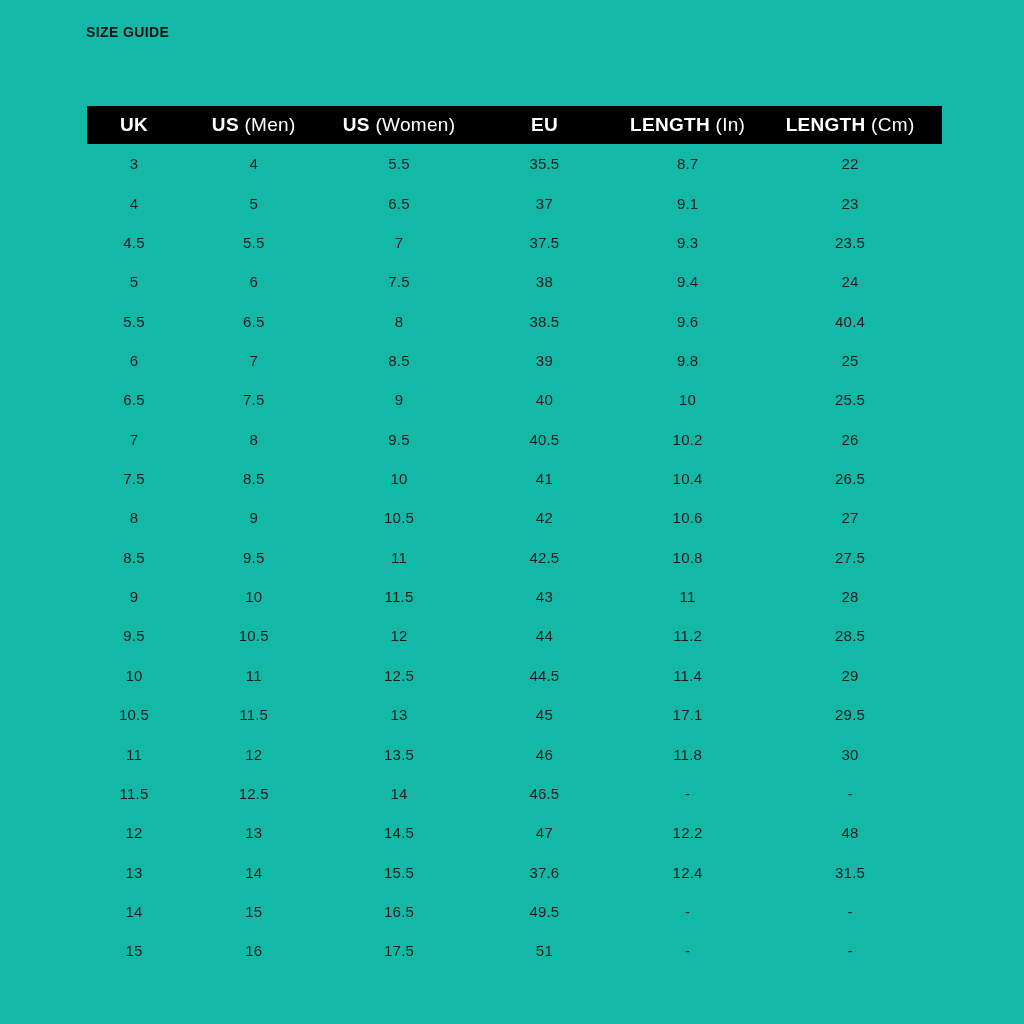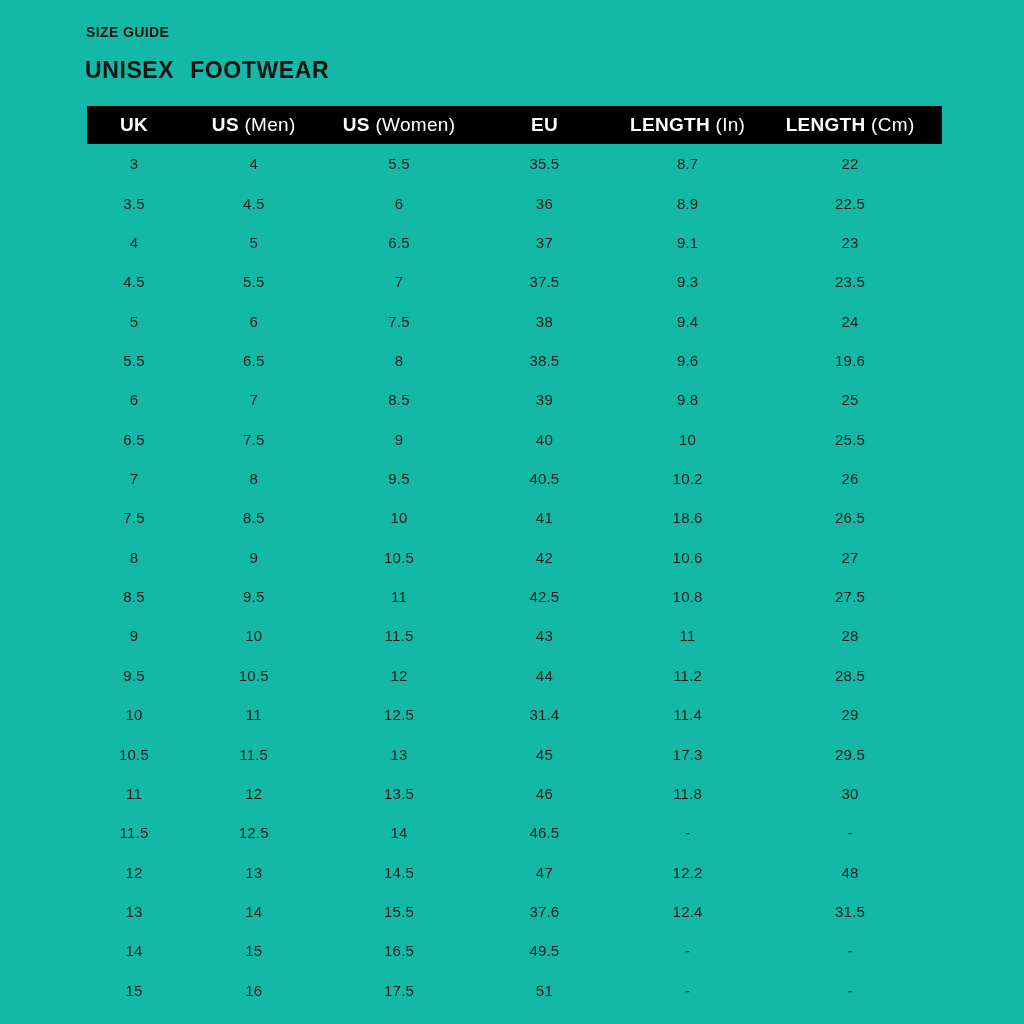--- a/index.html
+++ b/index.html
@@ -70,21 +70,20 @@
     letter-spacing: 0.2px;
   }
 </style>
 </head>
 <body>
 
 <div class="page">
 
   <div class="eyebrow">SIZE GUIDE</div>
 
-  <div class="title">UNISEX FOOTWEAR</div>
 
   <table class="size-table">
     <colgroup>
       <col style="width:11%">
       <col style="width:17%">
       <col style="width:17%">
       <col style="width:17%">
       <col style="width:16.5%">
       <col style="width:21.5%">
     </colgroup>
@@ -113,28 +112,20 @@
     <tbody>
         <tr>
           <td>3</td>
           <td>4</td>
           <td>5.5</td>
           <td>35.5</td>
           <td>8.7</td>
           <td>22</td>
         </tr>
         <tr>
-          <td>3.5</td>
-          <td>4.5</td>
-          <td>6</td>
-          <td>36</td>
-          <td>8.9</td>
-          <td>22.5</td>
-        </tr>
-        <tr>
           <td>4</td>
           <td>5</td>
           <td>6.5</td>
           <td>37</td>
           <td>9.1</td>
           <td>23</td>
         </tr>
         <tr>
           <td>4.5</td>
           <td>5.5</td>
@@ -150,21 +141,21 @@
           <td>38</td>
           <td>9.4</td>
           <td>24</td>
         </tr>
         <tr>
           <td>5.5</td>
           <td>6.5</td>
           <td>8</td>
           <td>38.5</td>
           <td>9.6</td>
-          <td>19.6</td>
+          <td>40.4</td>
         </tr>
         <tr>
           <td>6</td>
           <td>7</td>
           <td>8.5</td>
           <td>39</td>
           <td>9.8</td>
           <td>25</td>
         </tr>
         <tr>
@@ -181,21 +172,21 @@
           <td>9.5</td>
           <td>40.5</td>
           <td>10.2</td>
           <td>26</td>
         </tr>
         <tr>
           <td>7.5</td>
           <td>8.5</td>
           <td>10</td>
           <td>41</td>
-          <td>18.6</td>
+          <td>10.4</td>
           <td>26.5</td>
         </tr>
         <tr>
           <td>8</td>
           <td>9</td>
           <td>10.5</td>
           <td>42</td>
           <td>10.6</td>
           <td>27</td>
         </tr>
@@ -220,30 +211,30 @@
           <td>10.5</td>
           <td>12</td>
           <td>44</td>
           <td>11.2</td>
           <td>28.5</td>
         </tr>
         <tr>
           <td>10</td>
           <td>11</td>
           <td>12.5</td>
-          <td>31.4</td>
+          <td>44.5</td>
           <td>11.4</td>
           <td>29</td>
         </tr>
         <tr>
           <td>10.5</td>
           <td>11.5</td>
           <td>13</td>
           <td>45</td>
-          <td>17.3</td>
+          <td>17.1</td>
           <td>29.5</td>
         </tr>
         <tr>
           <td>11</td>
           <td>12</td>
           <td>13.5</td>
           <td>46</td>
           <td>11.8</td>
           <td>30</td>
         </tr>

